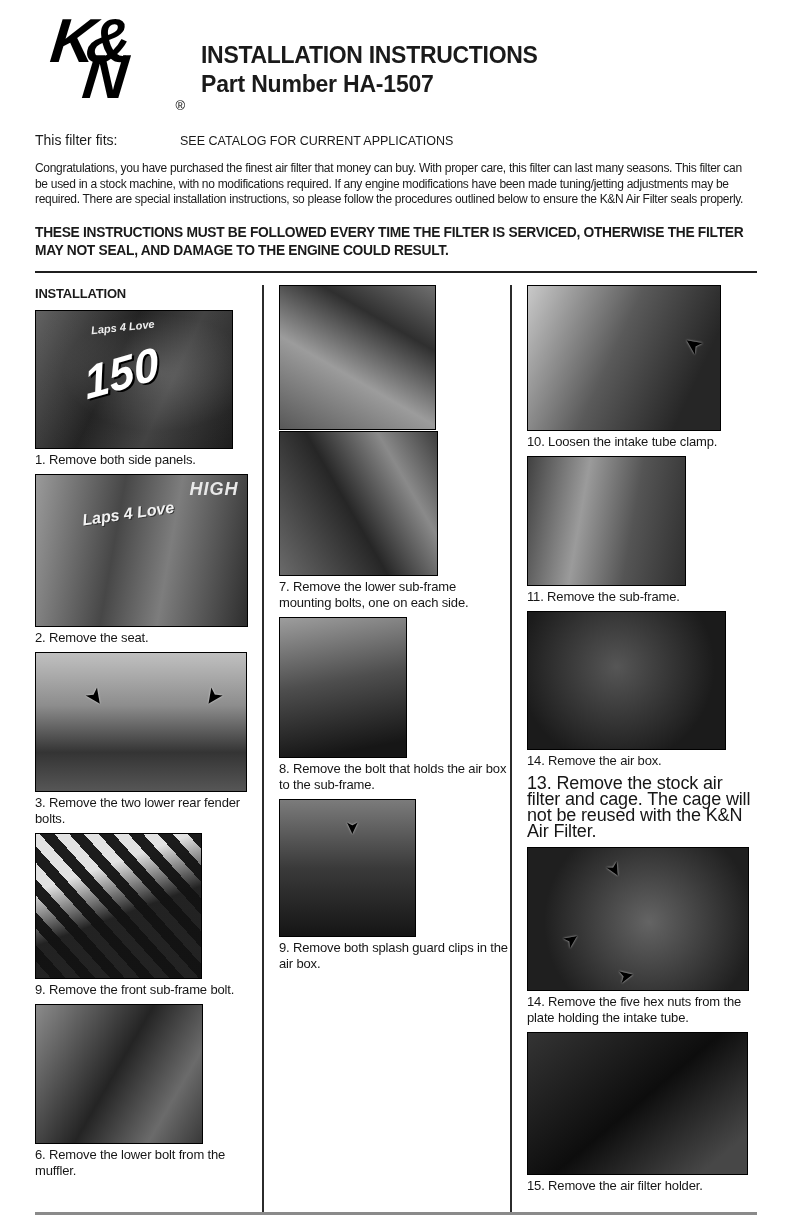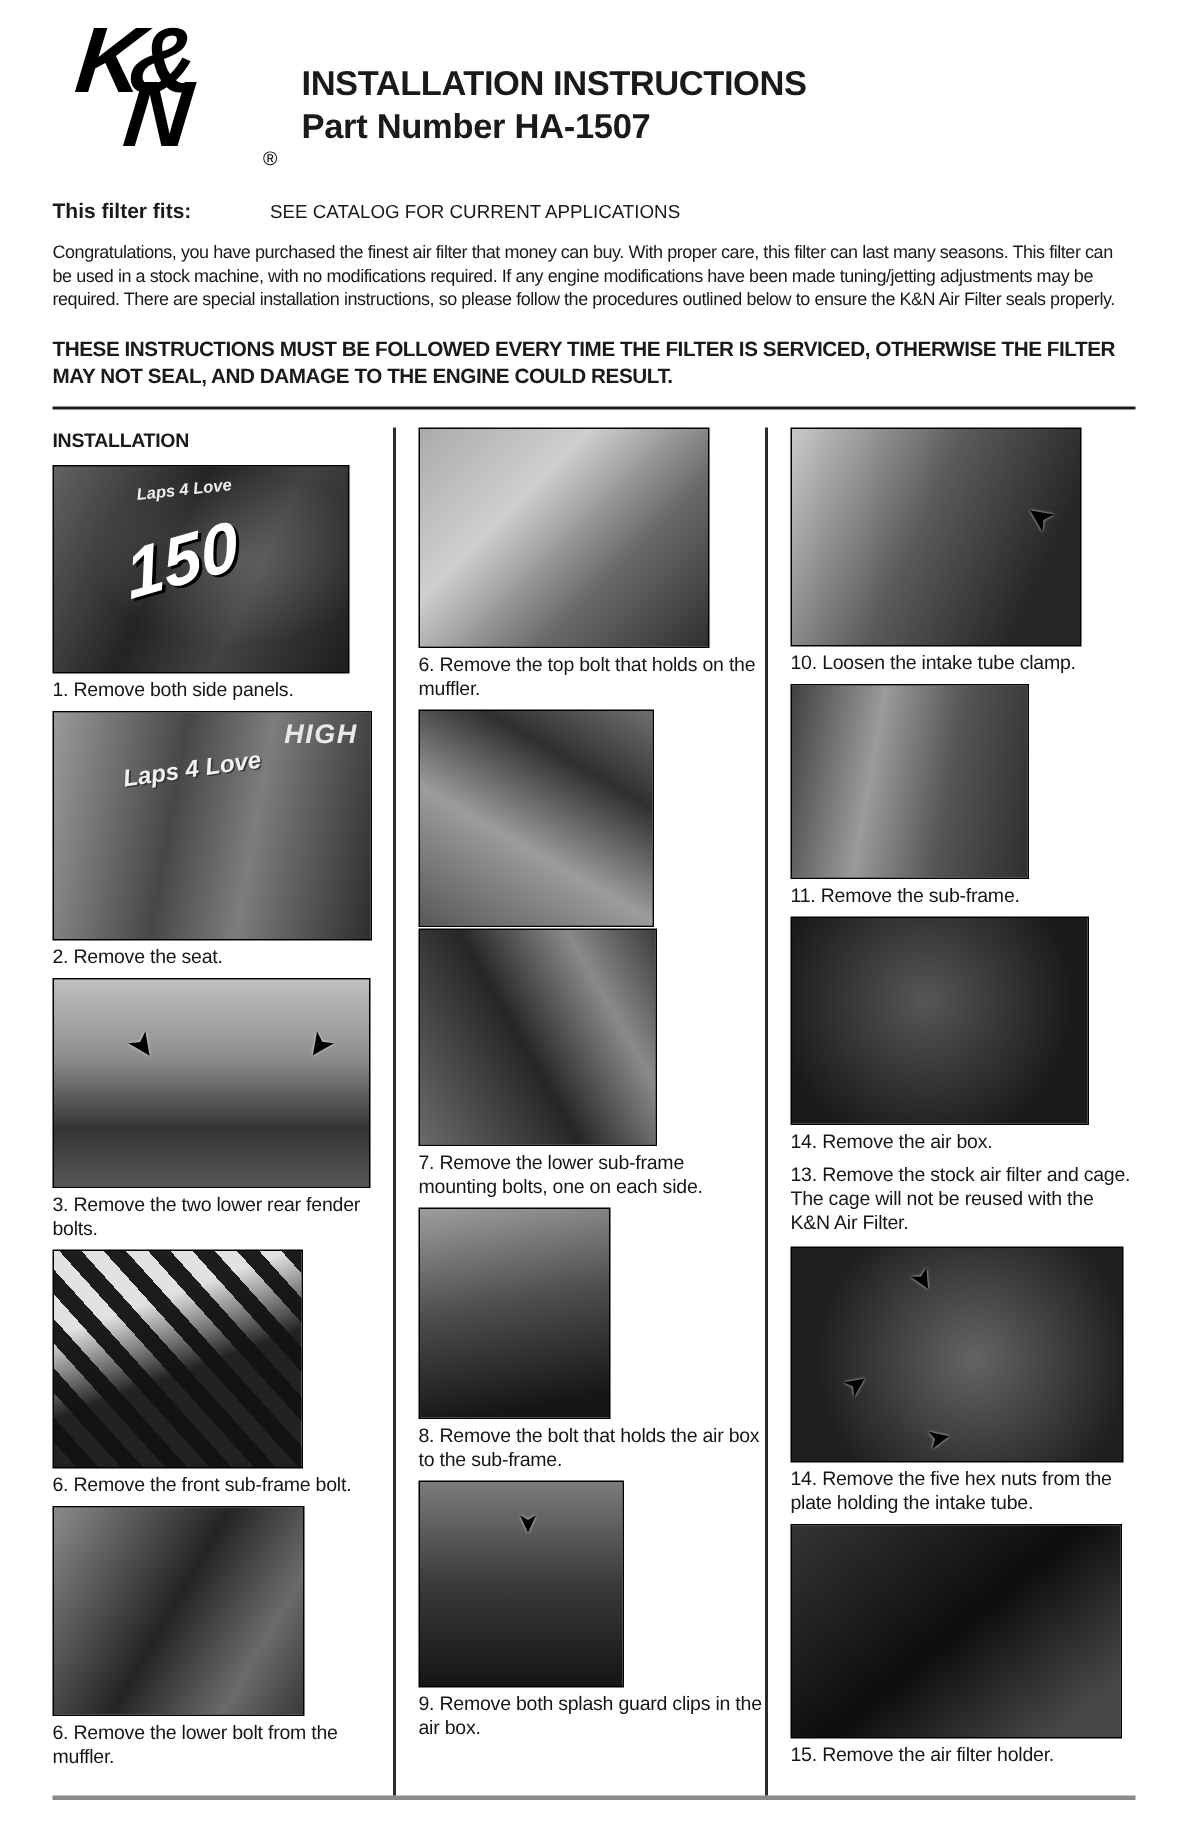--- a/index.html
+++ b/index.html
@@ -12,40 +12,40 @@
   .logo { position:relative; width:152px; height:96px; flex:0 0 auto; color:#000; }
   .logo .l1 { position:absolute; left:16px; top:-10px; font-size:62px; font-weight:bold; font-style:italic; letter-spacing:-9px; transform:skewX(-6deg); }
   .logo .l2 { position:absolute; left:48px; top:26px; font-size:62px; font-weight:bold; font-style:italic; transform:skewX(-6deg); }
   .logo .reg { position:absolute; right:2px; bottom:-2px; font-size:13px; }
   .titles { margin-left:14px; padding-top:7px; }
   .titles h1 { font-size:23px; line-height:26px; font-weight:bold; letter-spacing:-0.3px;margin-top:20px; }
   .titles h2 { font-size:23px; line-height:22px; font-weight:bold; margin-top:5px; letter-spacing:-0.2px; }
 
   
   .fits { margin-top:21px; font-size:14px; }
-  .fits .flabel { display:inline-block; width:145px;font-weight:bold; }
+  .fits .flabel { display:inline-block; width:145px; }
   .fits .fvalue { font-size:12.5px; }
 
   
   .intro { margin-top:13px; font-size:12px; line-height:15.5px; letter-spacing:-0.3px; }
   .warnwrap { margin-top:16px; border-bottom:2px solid #1f1f1f; padding-bottom:10px; }
   .warning { font-size:13.8px; line-height:18.5px; font-weight:bold; letter-spacing:-0.3px; }
 
   
   .columns { display:flex; margin-top:12px; border-bottom:3px solid #8a8a8a; min-height:895px; }
   .col { padding-bottom:12px; }
   .col1 { width:227px; }
   .col2 { width:248px; border-left:2px solid #2b2b2b; padding-left:15px; }
   .col3 { flex:1; border-left:2px solid #2b2b2b; padding-left:15px; }
   .sect { font-size:13px; font-weight:bold; letter-spacing:-0.2px; margin:1px 0 9px 0; }
 
   .step { margin:0; }
   .photo { position:relative; border:1px solid #000; margin-bottom:3px; overflow:hidden; }
   .caption { font-size:13px; line-height:16px; letter-spacing:-0.15px; margin-bottom:6px; color:#161616; }
-  .steptext { font-size:13px; line-height:16px; letter-spacing:-0.15px; margin:6px 0 8px 0; color:#161616; }
+  .steptext { font-size:18px; line-height:16px; letter-spacing:-0.15px; margin:6px 0 8px 0; color:#161616; }
 
   
   .p1  { width:198px; height:139px; }
   .p2  { width:213px; height:153px; }
   .p3  { width:212px; height:140px; }
   .p4  { width:167px; height:146px; }
   .p5  { width:168px; height:140px; }
   .p6  { width:194px; height:147px; }
   .p7a { width:157px; height:145px; margin-bottom:1px; }
   .p7b { width:159px; height:145px; }
@@ -143,34 +143,30 @@
           <span class="arrow a3l">➤</span>
           <span class="arrow a3r">➤</span>
         </div>
         <figcaption class="caption">3. Remove the two lower rear fender bolts.</figcaption>
       </figure>
 
       <figure class="step">
         <div class="photo p4 g4">
           <div class="shade"></div>
         </div>
-        <figcaption class="caption">6. Remove the front sub-frame bolt.</figcaption>
+        <figcaption class="caption">9. Remove the front sub-frame bolt.</figcaption>
       </figure>
 
       <figure class="step">
         <div class="photo p5 g5"></div>
         <figcaption class="caption">6. Remove the lower bolt from the muffler.</figcaption>
       </figure>
     </section>
 
     <section class="col col2">
-      <figure class="step">
-        <div class="photo p6 g6"></div>
-        <figcaption class="caption">6. Remove the top bolt that holds on the muffler.</figcaption>
-      </figure>
 
       <figure class="step">
         <div class="photo p7a g7a"></div>
         <div class="photo p7b g7b"></div>
         <figcaption class="caption">7. Remove the lower sub-frame mounting bolts, one on each side.</figcaption>
       </figure>
 
       <figure class="step">
         <div class="photo p8 g8"></div>
         <figcaption class="caption">8. Remove the bolt that holds the air box to the sub-frame.</figcaption>

